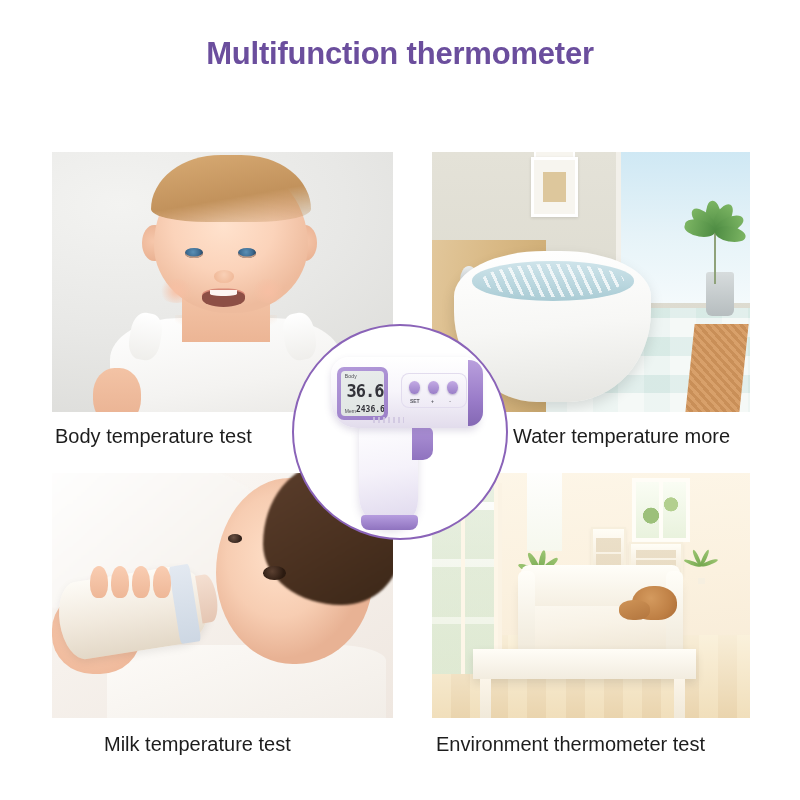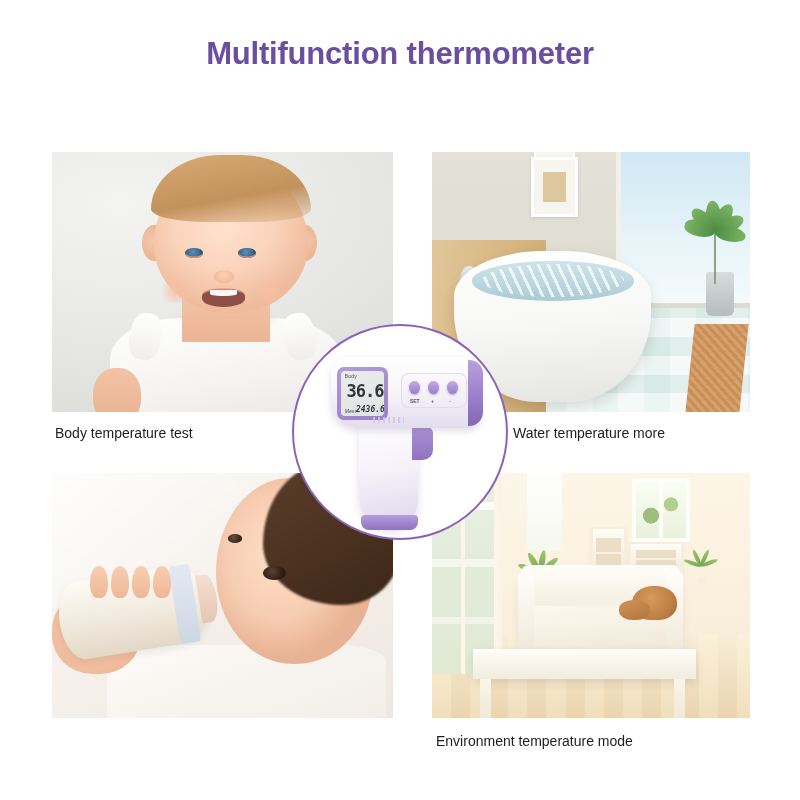--- a/index.html
+++ b/index.html
@@ -540,21 +540,20 @@
     color: #44444c;
   }
   .th-sub {
     position: absolute; left: 8%; bottom: 5%;
     right: 6%;
     display: flex;
     justify-content: space-between;
     align-items: flex-end;
     font-size: 5px;
     color: #4a4a52;
-    font-style: italic;
   }
   .th-sub .small-val {
     font-family: "DejaVu Sans Mono", monospace;
     font-size: 8px;
     font-weight: 700;
     color: #33333a;
   }
   .th-panel {
     position: absolute; left: 47%; top: 22%;
     width: 44%; height: 50%;
@@ -603,21 +602,21 @@
   .th-vent {
     position: absolute; left: 35%; top: 40%;
     width: 16%; height: 3%;
     background: repeating-linear-gradient(90deg, #cfc6e0 0 2px, transparent 2px 5px);
     opacity: .85;
   }
 
   
   .caption {
     position: absolute;
-    font-size: 14px;
+    font-size: 20px;
     font-weight: 400;
     color: #1d1d1d;
     white-space: nowrap;
   }
   .cap-body { left: 55px;  top: 425px; }
   .cap-water{ left: 513px; top: 425px; }
   .cap-milk { left: 104px; top: 733px; }
   .cap-env  { left: 436px; top: 733px; }
 </style>
 </head>
@@ -693,20 +692,21 @@
         <div class="milk-nipple"></div>
       </div>
       <div class="milk-fingers">
         <div class="milk-finger" style="left:0%"></div>
         <div class="milk-finger" style="left:26%"></div>
         <div class="milk-finger" style="left:52%"></div>
         <div class="milk-finger" style="left:78%"></div>
       </div>
     </div>
   </div>
+  <div class="caption cap-milk">Milk temperature test</div>
 
   <div class="tile tile-env">
     <div class="scene">
       <div class="env-bg"></div>
       <div class="env-win-top"></div>
       <div class="env-win-right"></div>
       <div class="env-floor"></div>
       <div class="env-win-left"></div>
       <div class="env-cab tall"></div>
       <div class="env-cab wide"></div>
@@ -729,21 +729,21 @@
       <div class="env-sofa">
         <div class="env-arm l"></div>
         <div class="env-arm r"></div>
       </div>
       <div class="env-dog"></div>
       <div class="env-table"></div>
       <div class="env-leg l"></div>
       <div class="env-leg r"></div>
     </div>
   </div>
-  <div class="caption cap-env">Environment temperature mode</div>
+  <div class="caption cap-env">Environment thermometer test</div>
 
   <div class="badge">
     <div class="thermo">
 
       <div class="th-grip"></div>
       <div class="th-trigger"></div>
       <div class="th-foot"></div>
 
       <div class="th-body">
         <div class="th-nose"></div>

